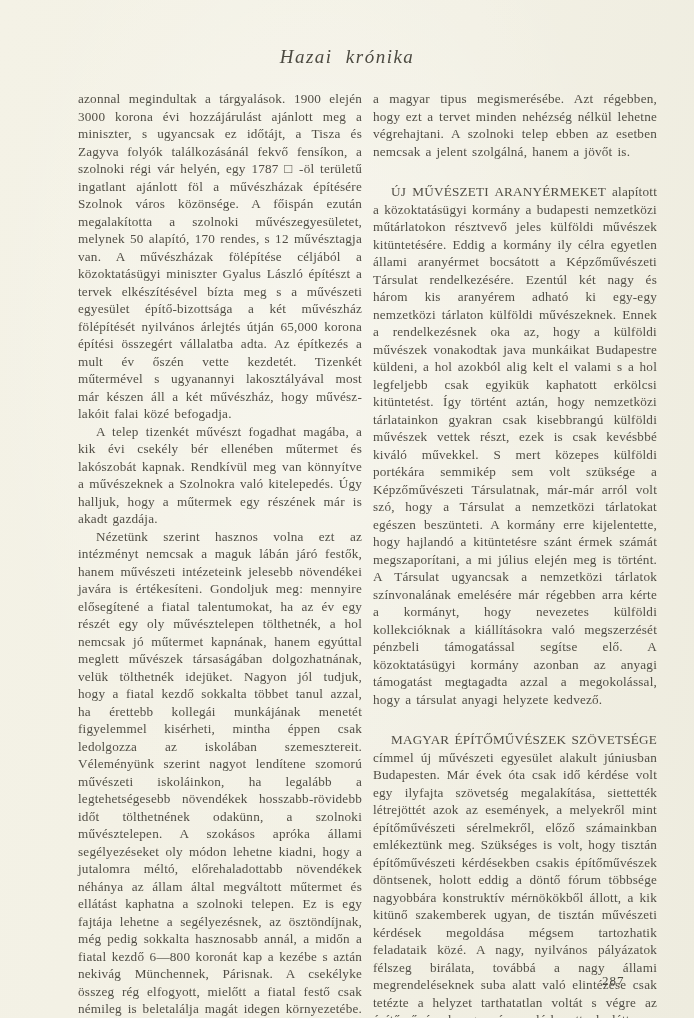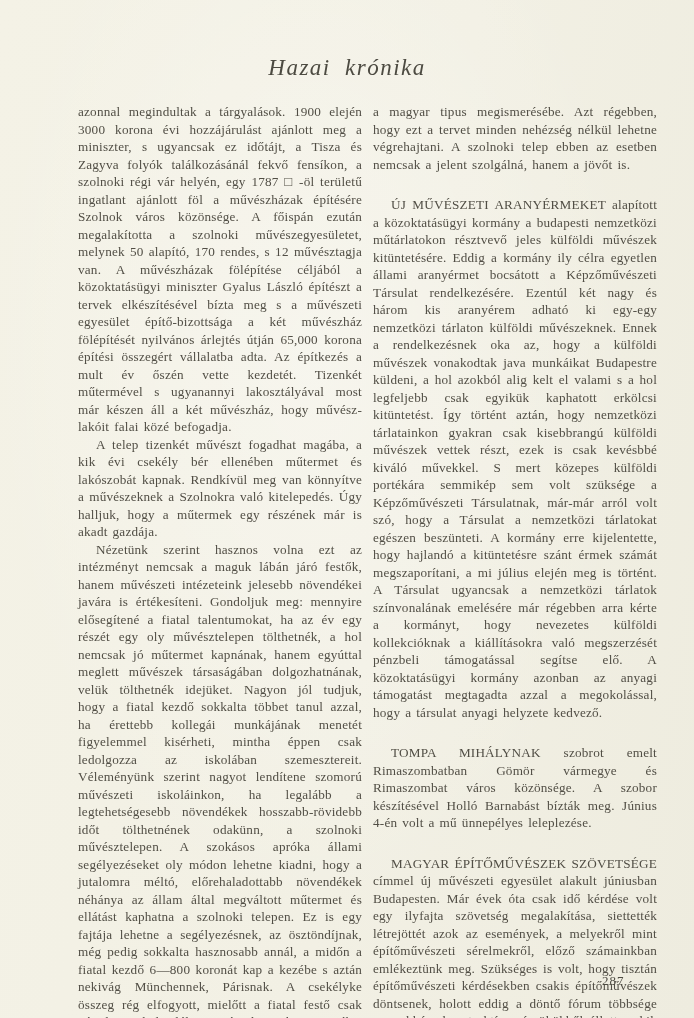--- a/index.html
+++ b/index.html
@@ -14,26 +14,26 @@
     margin: 0;
     background:
       radial-gradient(ellipse at 45% 35%, rgba(255,255,255,0.35), rgba(0,0,0,0) 60%),
       linear-gradient(100deg, #f4f2e6 0%, #f2f0e4 55%, #eeecdf 100%);
     overflow: hidden;
     font-family: "Liberation Serif", "DejaVu Serif", serif;
     color: #514e45;
     box-sizing: border-box;
   }
   .header {
-    margin: 12px;
+    margin: 3px;
     padding-top: 43px;
     text-align: center;
     font-style: italic;
     font-weight: normal;
-    font-size: 23px;
+    font-size: 19px;
     letter-spacing: 1.5px;
     word-spacing: 7px;
     color: #4c4a41;
   }
   .columns {
     display: flex;
     margin: 22px 37px 0 78px;
     gap: 11px;
   }
   .col {
@@ -74,21 +74,20 @@
 
     <div class="col">
       <p class="para">azonnal megindultak a tárgyalások. 1900 elején 3000 korona évi hozzájárulást ajánlott meg a miniszter, s ugyancsak ez időtájt, a Tisza és Zagyva folyók találkozásánál fekvő fensíkon, a szolnoki régi vár helyén, egy 1787 □ -öl területű ingatlant ajánlott föl a művészházak építésére Szolnok város közönsége. A főispán ezután megalakította a szolnoki művészegyesületet, melynek 50 alapító, 170 rendes, s 12 művésztagja van. A művészházak fölépítése céljából a közoktatásügyi miniszter Gyalus László építészt a tervek elkészítésével bízta meg s a művészeti egyesület építő-bizottsága a két művészház fölépítését nyilvános árlejtés útján 65,000 korona építési összegért vállalatba adta. Az építkezés a mult év őszén vette kezdetét. Tizenkét műtermével s ugyanannyi lakosztályával most már készen áll a két művészház, hogy művész-lakóit falai közé befogadja.</p>
       <p class="para indent">A telep tizenkét művészt fogadhat magába, a kik évi csekély bér ellenében műtermet és lakószobát kapnak. Rendkívül meg van könnyítve a művészeknek a Szolnokra való kitelepedés. Úgy halljuk, hogy a műtermek egy részének már is akadt gazdája.</p>
       <p class="para indent">Nézetünk szerint hasznos volna ezt az intézményt nemcsak a maguk lábán járó festők, hanem művészeti intézeteink jelesebb növendékei javára is értékesíteni. Gondoljuk meg: mennyire elősegítené a fiatal talentumokat, ha az év egy részét egy oly művésztelepen tölthetnék, a hol nemcsak jó műtermet kapnának, hanem egyúttal meglett művészek társaságában dolgozhatnának, velük tölthetnék idejüket. Nagyon jól tudjuk, hogy a fiatal kezdő sokkalta többet tanul azzal, ha érettebb kollegái munkájának menetét figyelemmel kisérheti, mintha éppen csak ledolgozza az iskolában szemesztereit. Véleményünk szerint nagyot lendítene szomorú művészeti iskoláinkon, ha legalább a legtehetségesebb növendékek hosszabb-rövidebb időt tölthetnének odakünn, a szolnoki művésztelepen. A szokásos apróka állami segélyezéseket oly módon lehetne kiadni, hogy a jutalomra méltó, előrehaladottabb növendékek néhánya az állam által megváltott műtermet és ellátást kaphatna a szolnoki telepen. Ez is egy fajtája lehetne a segélyezésnek, az ösztöndíjnak, még pedig sokkalta hasznosabb annál, a midőn a fiatal kezdő 6—800 koronát kap a kezébe s aztán nekivág Münchennek, Párisnak. A csekélyke összeg rég elfogyott, mielőtt a fiatal festő csak némileg is beletalálja magát idegen környezetébe. Innen a sok kiábrándulás, nyomor, félbenmaradt pálya, az ösztöndíj-kérés sűrű ismételgetése. S még valami. A fiatal festő nem kénytelen éppen legfogékonyabb élete szakában cégéres müncheni és párisi modellekkel vesződni, hanem már pályája kezdetén beleszokik a magyar psziche,</p>
     </div>
 
     <div class="col">
       <p class="para">a magyar tipus megismerésébe. Azt régebben, hogy ezt a tervet minden nehézség nélkül lehetne végrehajtani. A szolnoki telep ebben az esetben nemcsak a jelent szolgálná, hanem a jövőt is.</p>
       <p class="para indent gap">ÚJ MŰVÉSZETI ARANYÉRMEKET alapított a közoktatásügyi kormány a budapesti nemzetközi műtárlatokon résztvevő jeles külföldi művészek kitüntetésére. Eddig a kormány ily célra egyetlen állami aranyérmet bocsátott a Képzőművészeti Társulat rendelkezésére. Ezentúl két nagy és három kis aranyérem adható ki egy-egy nemzetközi tárlaton külföldi művészeknek. Ennek a rendelkezésnek oka az, hogy a külföldi művészek vonakodtak java munkáikat Budapestre küldeni, a hol azokból alig kelt el valami s a hol legfeljebb csak egyikük kaphatott erkölcsi kitüntetést. Így történt aztán, hogy nemzetközi tárlatainkon gyakran csak kisebbrangú külföldi művészek vettek részt, ezek is csak kevésbbé kiváló művekkel. S mert közepes külföldi portékára semmikép sem volt szüksége a Képzőművészeti Társulatnak, már-már arról volt szó, hogy a Társulat a nemzetközi tárlatokat egészen beszünteti. A kormány erre kijelentette, hogy hajlandó a kitüntetésre szánt érmek számát megszaporítani, a mi július elején meg is történt. A Társulat ugyancsak a nemzetközi tárlatok színvonalának emelésére már régebben arra kérte a kormányt, hogy nevezetes külföldi kollekcióknak a kiállításokra való megszerzését pénzbeli támogatással segítse elő. A közoktatásügyi kormány azonban az anyagi támogatást megtagadta azzal a megokolással, hogy a társulat anyagi helyzete kedvező.</p>
-      <p class="para indent gap">TOMPA MIHÁLYNAK szobrot emelt Rimaszombatban Gömör vármegye és Rimaszombat város közönsége. A szobor készítésével Holló Barnabást bízták meg. Június 4-én volt a mű ünnepélyes leleplezése.</p>
       <p class="para indent gap">MAGYAR ÉPÍTŐMŰVÉSZEK SZÖVETSÉGE címmel új művészeti egyesület alakult júniusban Budapesten. Már évek óta csak idő kérdése volt egy ilyfajta szövetség megalakítása, siettették létrejöttét azok az események, a melyekről mint építőművészeti sérelmekről, előző számainkban emlékeztünk meg. Szükséges is volt, hogy tisztán építőművészeti kérdésekben csakis építőművészek döntsenek, holott eddig a döntő fórum többsége nagyobbára konstruktív mérnökökből állott, a kik kitünő szakemberek ugyan, de tisztán művészeti kérdések megoldása mégsem tartozhatik feladataik közé. A nagy, nyilvános pályázatok félszeg birálata, továbbá a nagy állami megrendeléseknek suba alatt való elintézése csak tetézte a helyzet tarthatatlan voltát s végre az építőművészek egy része elérkezettnek látta az időt a különválásra s az imént alapított szakegylet megteremtésére.</p>
 
     </div>
 
   </div>
 
   <div class="page-number">287</div>
 
 </div>
 

